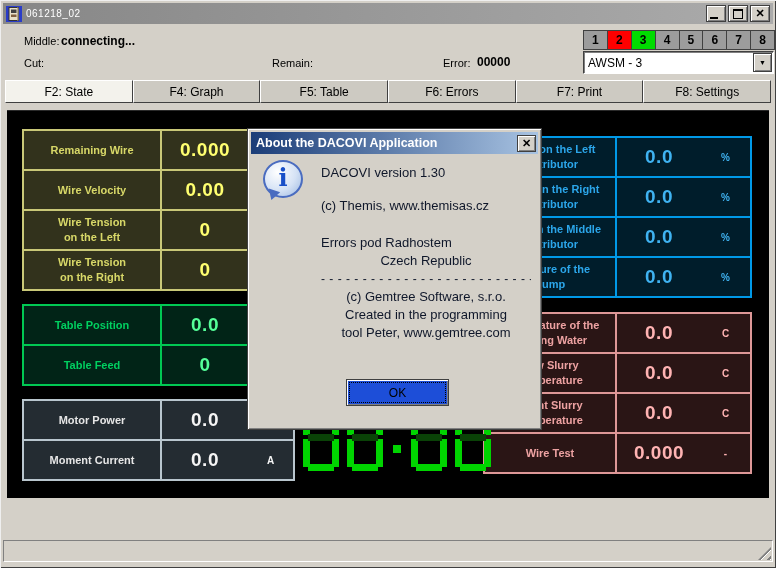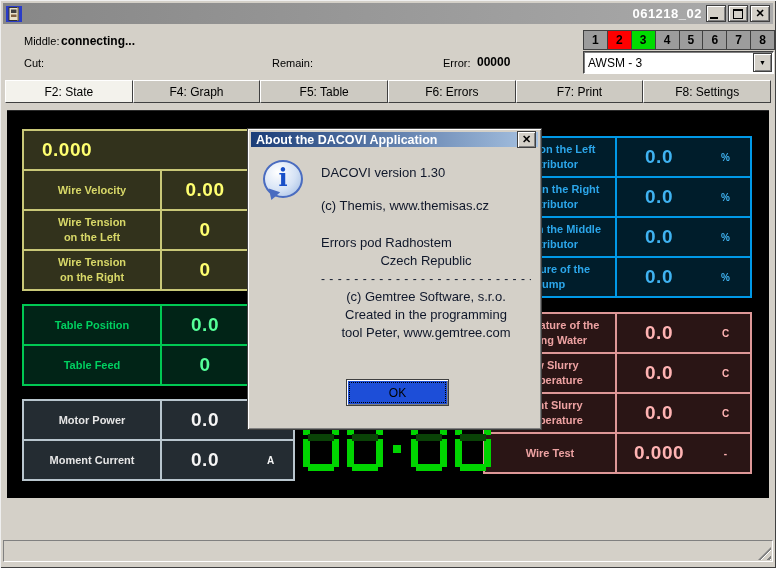--- a/index.html
+++ b/index.html
@@ -6,21 +6,21 @@
   body{background:#555;}
   .screen{
     position:relative;width:776px;height:568px;overflow:hidden;
     background:#d4d0c8;font-family:"Liberation Sans",sans-serif;color:#000;
     box-shadow:inset 1px 1px 0 #efefef, inset -1px -1px 0 #404040;
   }
   
   .titlebar{position:absolute;left:3px;top:3px;right:3px;height:21px;
     background:linear-gradient(to right,#878787,#ababab);
     display:flex;align-items:center;padding:0 3px;gap:4px;}
-  .title-text{color:#fff;font-size:13px;font-weight:bold;letter-spacing:.5px;flex:1;text-align:right;}
+  .title-text{color:#fff;font-size:10px;font-weight:normal;letter-spacing:.5px;flex:1;}
   .app-icon{width:16px;height:16px;display:block;}
   .winbtns{display:flex;gap:2px;}
   .winbtn{width:18px;height:15px;background:#d4d0c8;border:1px solid #404040;
     box-shadow:inset 1px 1px 0 #fff, inset -1px -1px 0 #808080;
     display:flex;align-items:center;justify-content:center;position:relative;
     font-size:10px;font-weight:bold;cursor:default;}
   .glyph-min{position:absolute;left:3px;bottom:2px;width:8px;height:2px;background:#000;}
   .glyph-max{width:8px;height:7px;border:1px solid #000;border-top-width:2px;}
   .glyph-close{font-size:11px;line-height:1;}
   
@@ -89,21 +89,21 @@
   .seg-e{left:0;bottom:4px;width:7px;height:28px;}
   .seg-f{left:0;top:4px;width:7px;height:28px;}
   .seg-g{left:5px;top:31px;width:26px;height:7px;}
   .seg-colon{position:relative;width:12px;height:68px;}
   .seg-colon i{position:absolute;left:2px;width:8px;height:8px;background:#00d400;}
   .seg-colon i.d1{top:18px;} .seg-colon i.d2{top:42px;}
   
   .dialog{position:absolute;left:247px;top:128px;width:293px;height:300px;z-index:10;
     background:#d4d0c8;border:1px solid #404040;
     box-shadow:inset 1px 1px 0 #fff, inset -1px -1px 0 #808080;}
-  .dlg-titlebar{position:absolute;left:3px;top:3px;right:3px;height:15px;
+  .dlg-titlebar{position:absolute;left:3px;top:3px;right:3px;height:22px;
     background:linear-gradient(to right,#1b3d78,#a8c3e2);
     display:flex;align-items:center;padding:0 2px 0 5px;gap:45px;}
   .dlg-title{flex:1;color:#fff;font-size:12.5px;font-weight:bold;}
   .dlg-close{width:17px;height:15px;background:#d4d0c8;border:1px solid #404040;
     box-shadow:inset 1px 1px 0 #fff, inset -1px -1px 0 #808080;
     display:flex;align-items:center;justify-content:center;font-size:11px;font-weight:bold;}
   .balloon{position:absolute;left:15px;top:31px;width:36px;height:34px;border-radius:50%;
     background:radial-gradient(circle at 35% 30%,#ffffff,#d5e2f5 55%,#9cb8e0);
     border:2px solid #4a6cc0;display:flex;align-items:center;justify-content:center;}
   .balloon .i-char{font-family:"DejaVu Serif",serif;font-weight:bold;
@@ -184,20 +184,21 @@
       <div class="tab">F4: Graph</div>
       <div class="tab">F5: Table</div>
       <div class="tab">F6: Errors</div>
       <div class="tab">F7: Print</div>
       <div class="tab">F8: Settings</div>
     </div>
 
   <div class="mainpanel">
     <div class="mtable p-left p-wire">
         <div class="mrow">
+          <div class="mlabel">Remaining Wire</div>
           <div class="mvalue">0.000</div>
           <div class="munit"></div>
         </div>
         <div class="mrow">
           <div class="mlabel">Wire Velocity</div>
           <div class="mvalue">0.00</div>
           <div class="munit"></div>
         </div>
         <div class="mrow">
           <div class="mlabel">Wire Tension

